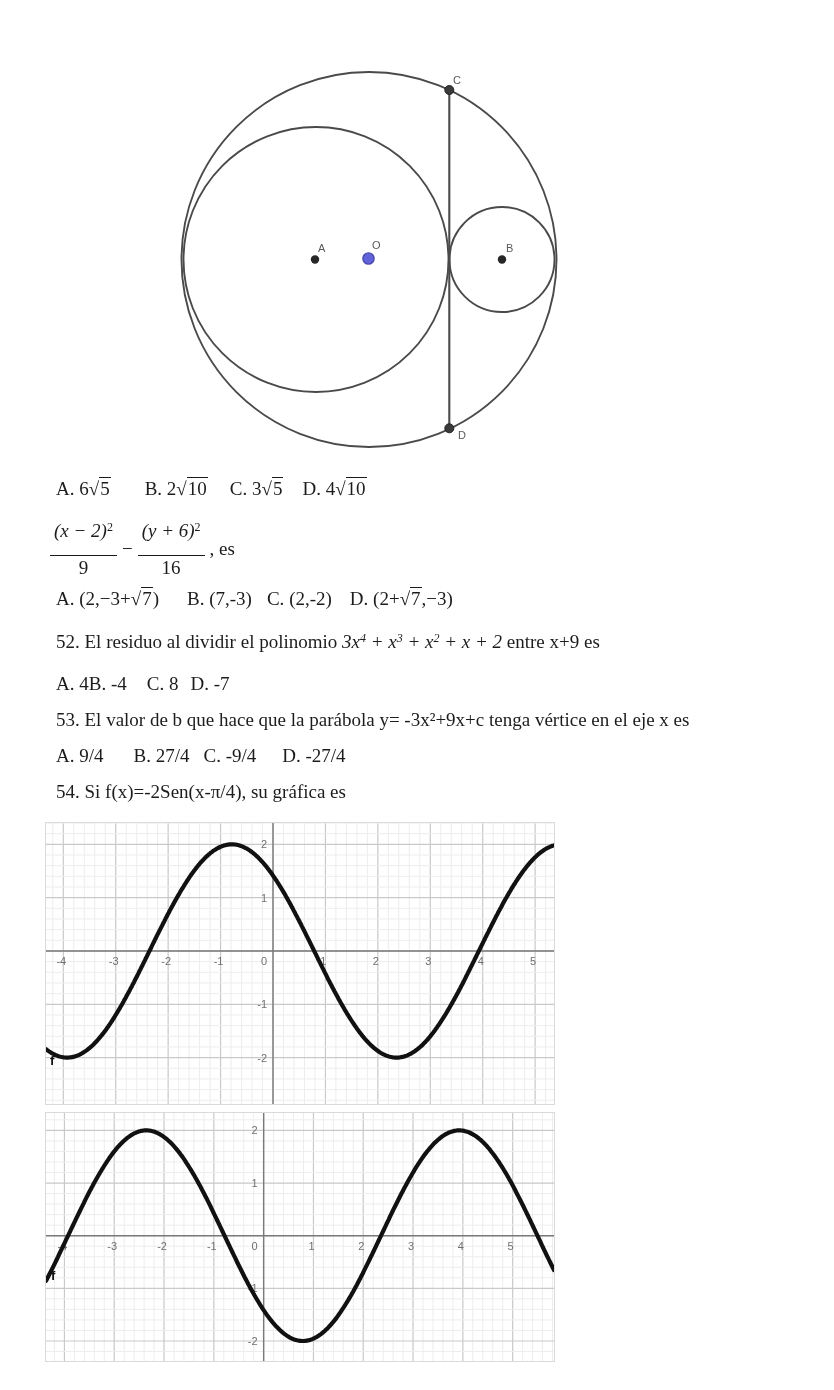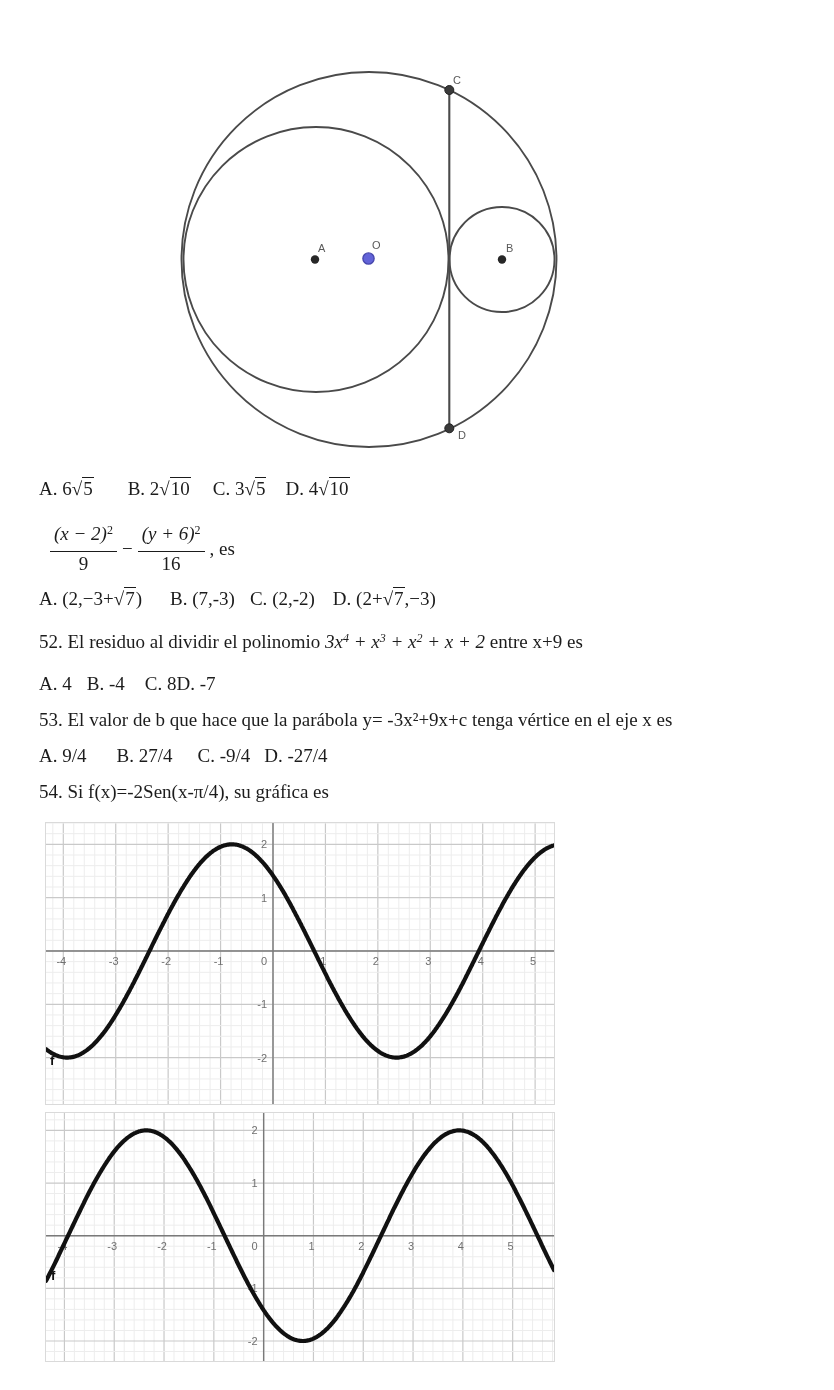--- a/index.html
+++ b/index.html
@@ -1,25 +1,25 @@
 <!DOCTYPE html>
 <html><head>
 <meta charset="utf-8">
 <style>
   html,body{margin:0;padding:0;background:#ffffff;}
   body{width:834px;height:1390px;position:relative;overflow:hidden;
        font-family:"Liberation Serif",serif;color:#1c1c1c;}
   .abs{position:absolute;}
-  .tline{position:absolute;left:39px;font-size:19px;line-height:26px;white-space:nowrap;text-align:right;}
+  .tline{position:absolute;left:56px;font-size:19px;line-height:26px;white-space:nowrap;text-align:right;}
   .mi{font-style:italic;}
   sup.e{font-size:12px;line-height:0;vertical-align:6px;}
   .sqrt{white-space:nowrap;}
   .sqrt .rad{border-top:1.4px solid #1b1b1b;padding:0 1px;}
   .frac{display:inline-block;vertical-align:middle;text-align:center;margin:0 5px;font-size:19px;line-height:1.15;}
-  .frac .num{display:block;border-bottom:1.5px solid #1b1b1b;padding:0 4px 6px 4px;text-align:center;}
+  .frac .num{display:block;border-bottom:1.5px solid #1b1b1b;padding:0 4px 13px 4px;text-align:center;}
   .frac .den{display:block;padding-top:1px;}
   .q51wrap{position:absolute;left:45px;top:520px;height:58px;display:flex;align-items:center;font-size:19px;white-space:nowrap;}
   .plot{position:absolute;background:#fff;border:1px solid #dadada;}
   .plot svg{display:block;}
   svg text{font-family:"Liberation Sans",sans-serif;}
   .flabel{position:absolute;font-family:"Liberation Sans",sans-serif;font-weight:bold;
           font-size:13px;color:#111;}
   .dlabel{font-size:11px;fill:#595959;}
 </style>
 </head>
@@ -64,27 +64,27 @@
 <div class="tline" style="top:586px">
   <span style="margin-right:28px"><span>A.</span> <span>(2,−3+</span><span class="sqrt"><span>√</span><span class="rad">7</span></span><span>)</span></span><span style="margin-right:15px"><span>B.</span> <span>(7,-3)</span></span><span style="margin-right:18px"><span>C.</span> <span>(2,-2)</span></span><span><span>D.</span> <span>(2+</span><span class="sqrt"><span>√</span><span class="rad">7</span></span><span>,−3)</span></span>
 </div>
 
 <div class="tline" style="top:629px">
   <span>52. El residuo al dividir el polinomio</span>
   <span class="mi"><span>3x</span><sup class="e">4</sup><span> + x</span><sup class="e">3</sup><span> + x</span><sup class="e">2</sup><span> + x + 2</span></span><span> entre x+9 es</span>
 </div>
 
 <div class="tline" style="top:671px">
-  <span style="margin-right:15px">A. 4</span><span style="margin-right:20px">B. -4</span><span style="">C. 8</span><span>D. -7</span>
+  <span style="">A. 4</span><span style="margin-right:20px">B. -4</span><span style="margin-right:12px">C. 8</span><span>D. -7</span>
 </div>
 
 <div class="tline" style="top:707px">53. El valor de b que hace que la parábola y= -3x²+9x+c tenga vértice en el eje x es</div>
 
 <div class="tline" style="top:743px">
-  <span style="margin-right:30px">A. 9/4</span><span style="margin-right:25px">B. 27/4</span><span style="margin-right:14px">C. -9/4</span><span>D. -27/4</span>
+  <span style="margin-right:30px">A. 9/4</span><span style="margin-right:14px">B. 27/4</span><span style="margin-right:26px">C. -9/4</span><span>D. -27/4</span>
 </div>
 
 <div class="tline" style="top:779px">54. Si f(x)=-2Sen(x-π/4), su gráfica es</div>
 
 <div class="plot" style="left:45px;top:822px;width:508px;height:281px">
   <svg width="508" height="281">
       <line x1="6.815273477812171" y1="0" x2="6.815273477812171" y2="281" stroke="#ededed" stroke-width="1"></line>
       <line x1="17.30030959752322" y1="0" x2="17.30030959752322" y2="281" stroke="#c9c9c9" stroke-width="1.2"></line>
       <line x1="27.78534571723427" y1="0" x2="27.78534571723427" y2="281" stroke="#ededed" stroke-width="1"></line>
       <line x1="38.2703818369453" y1="0" x2="38.2703818369453" y2="281" stroke="#ededed" stroke-width="1"></line>

